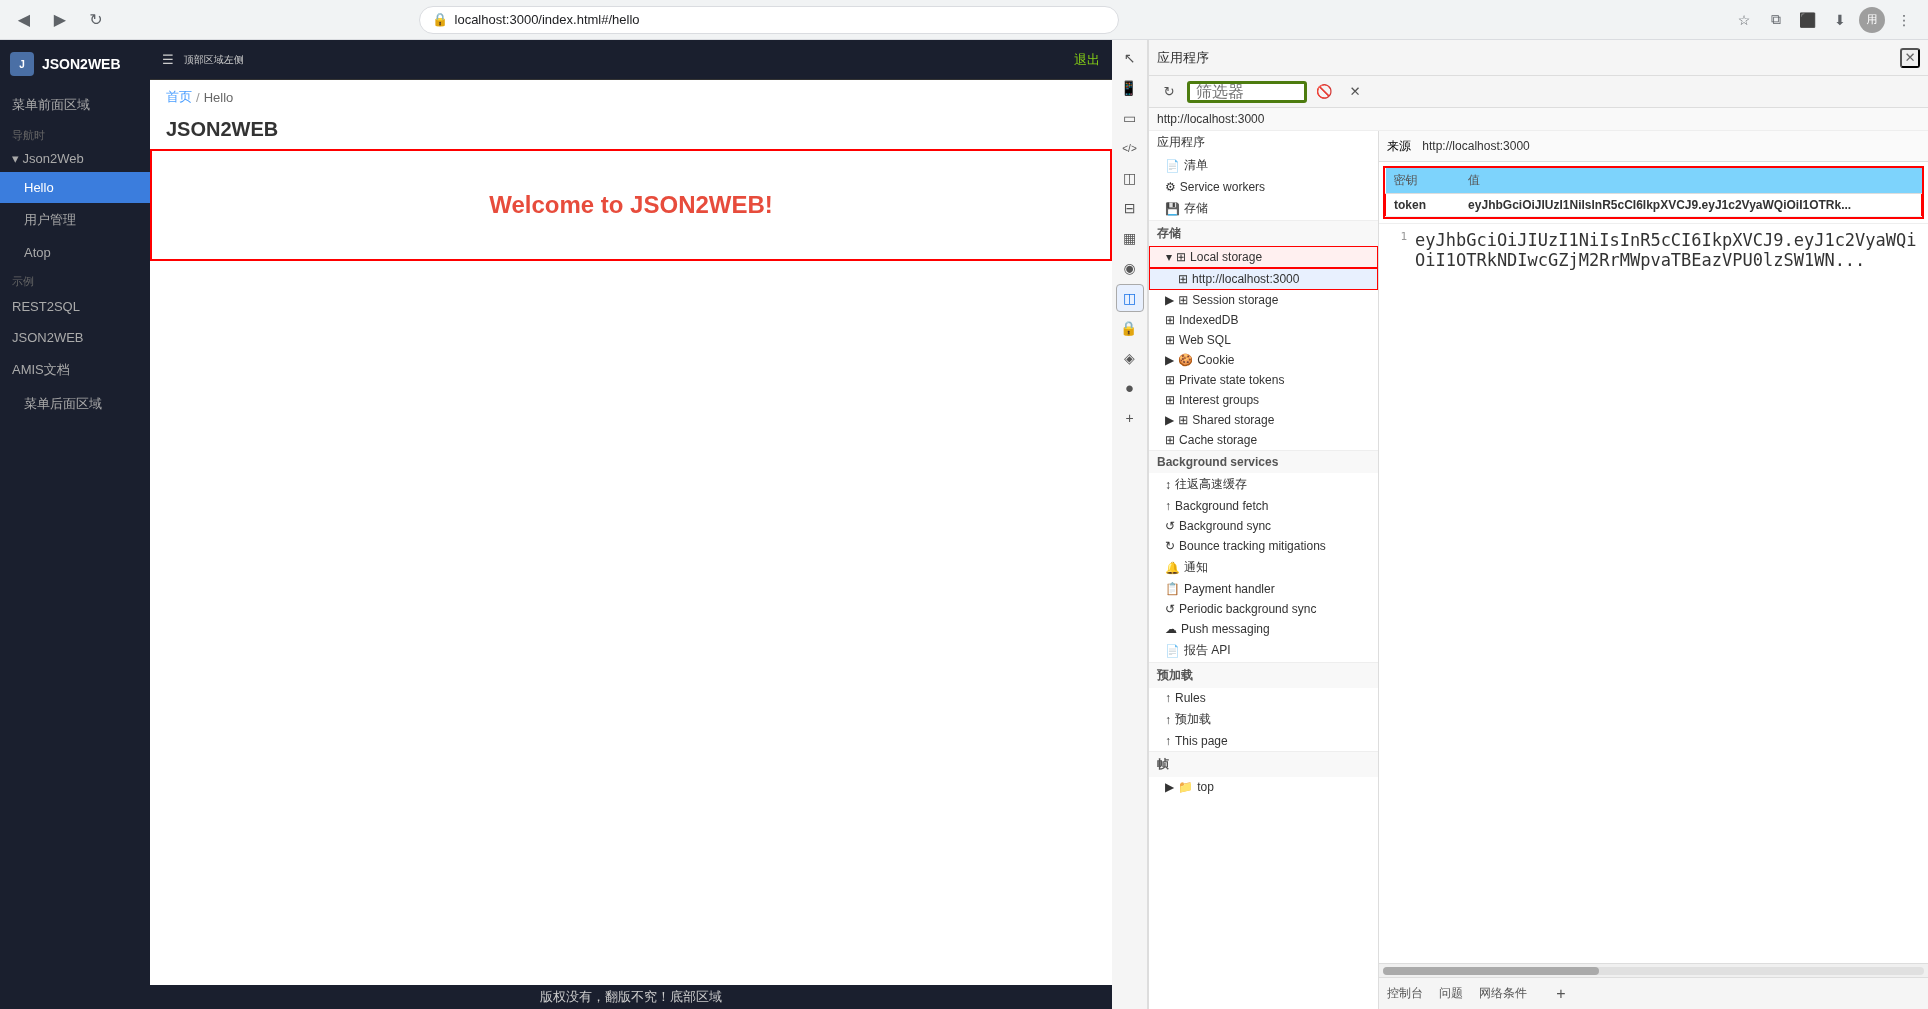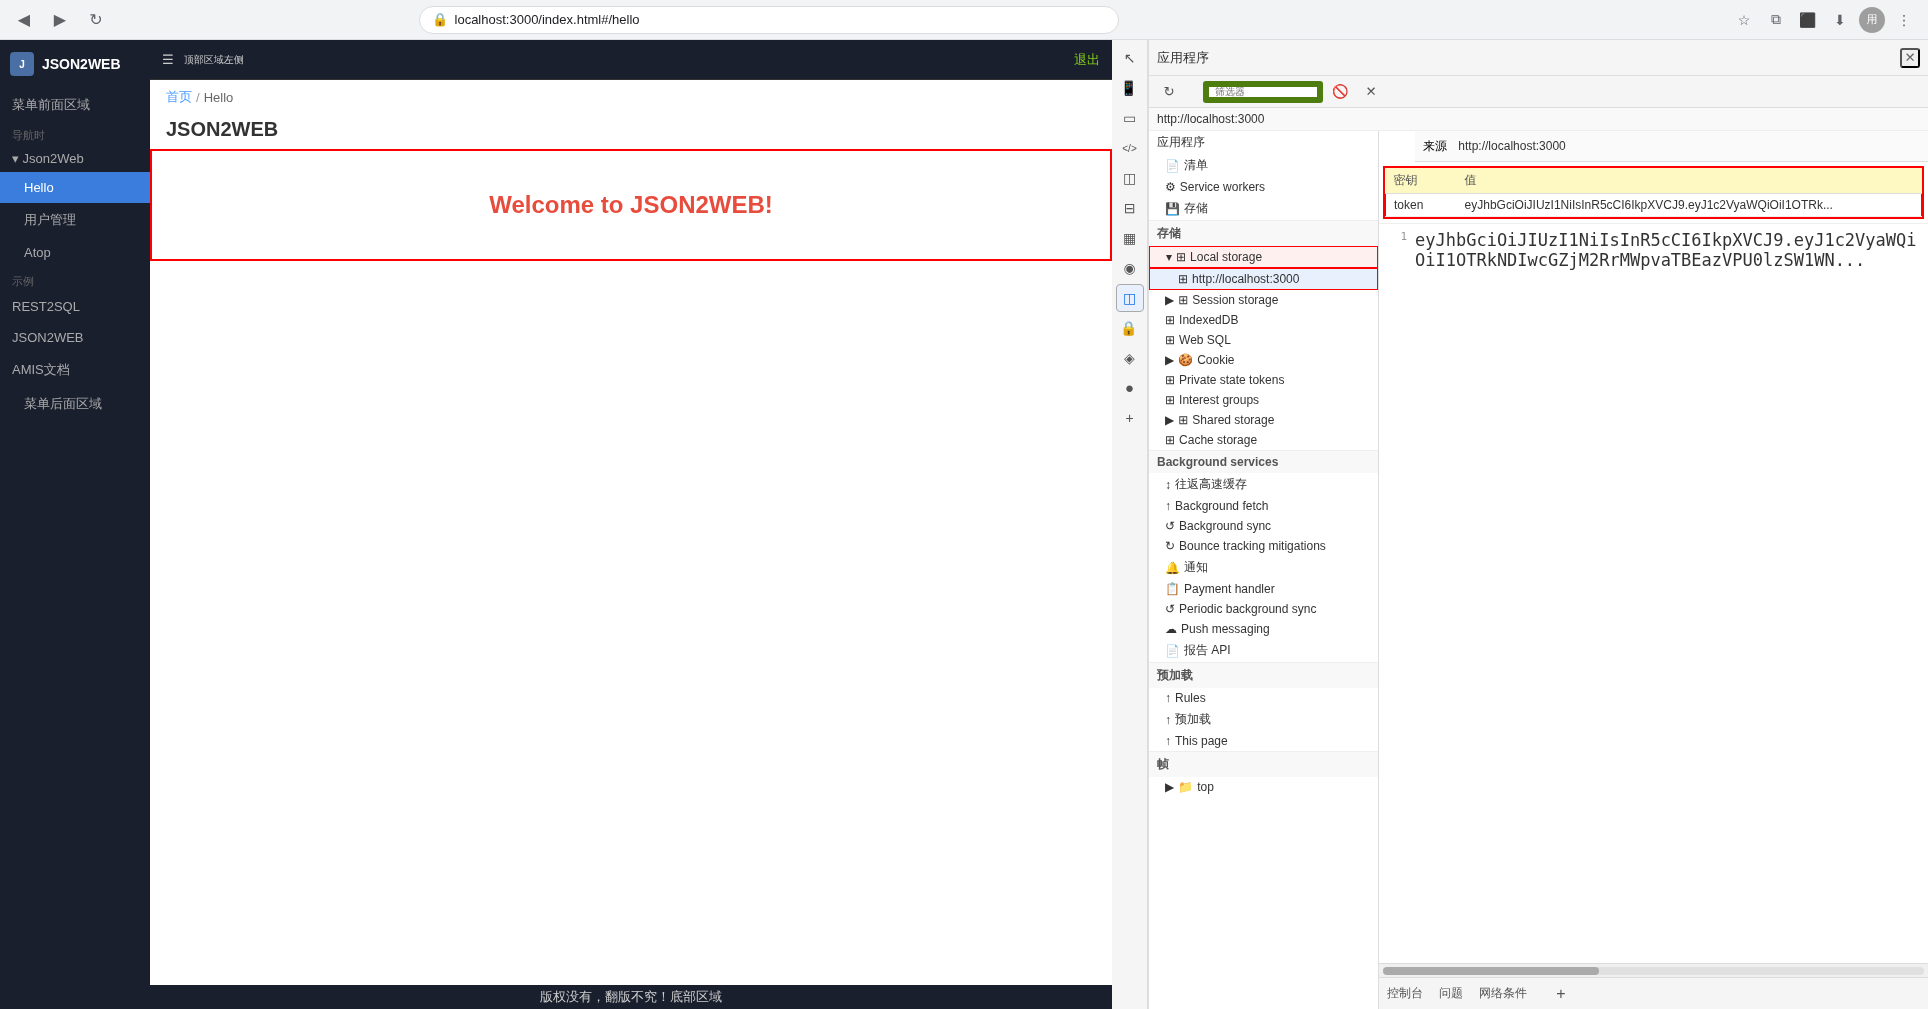--- a/index.html
+++ b/index.html
@@ -233,26 +233,25 @@
     .devtools-toolbar-btn {
       width: 24px; height: 24px;
       cursor: pointer;
       display: flex; align-items: center; justify-content: center;
       color: #555;
       border-radius: 3px;
       border: none; background: transparent;
     }
     .devtools-filter-input {
       height: 22px;
-      border: 6px solid #4d7c0f;
+      border: 3px solid #4d7c0f;
       border-radius: 3px;
       padding: 0 6px;
-      font-size: 10px;
+      font-size: 16px;
       width: 120px;
-      margin-left: 16px;
     }
     .devtools-source-url {
       font-size: 12px;
       color: #333;
       padding: 4px 8px;
       background: #f9f9f9;
       border-bottom: 1px solid #eee;
     }
 
     
@@ -298,51 +297,50 @@
       flex-direction: column;
       overflow: hidden;
     }
     .devtools-data-header {
       display: flex;
       align-items: center;
       padding: 4px 8px;
       border-bottom: 1px solid #ddd;
       background: #fafafa;
       font-size: 12px;
-      margin-left: 36px;
     }
     .devtools-data-header-url {
       flex: 1;
       font-size: 12px;
       color: #333;
       padding: 4px 8px;
     }
     .devtools-table {
       width: 100%;
       border-collapse: collapse;
       font-size: 12px;
     }
     .devtools-table th {
-      background: #fef9c3;
+      background: #7dd3fc;
       border-bottom: 1px solid #ddd;
       padding: 4px 8px;
       text-align: left;
       font-weight: normal;
       color: #555;
     }
     .devtools-table td {
       padding: 4px 8px;
       border-bottom: 1px solid #f0f0f0;
       color: #333;
       max-width: 300px;
       overflow: hidden;
       text-overflow: ellipsis;
       white-space: nowrap;
     }
-    .devtools-table tr.highlighted { border: 1px solid red; }
+    .devtools-table tr.highlighted { border: 1px solid red; font-weight: bold; }
 
     
     .devtools-bottom-tabs {
       height: 32px;
       display: flex;
       align-items: center;
       padding: 0 8px;
       gap: 16px;
       border-top: 1px solid #ddd;
       background: #f5f5f5;

